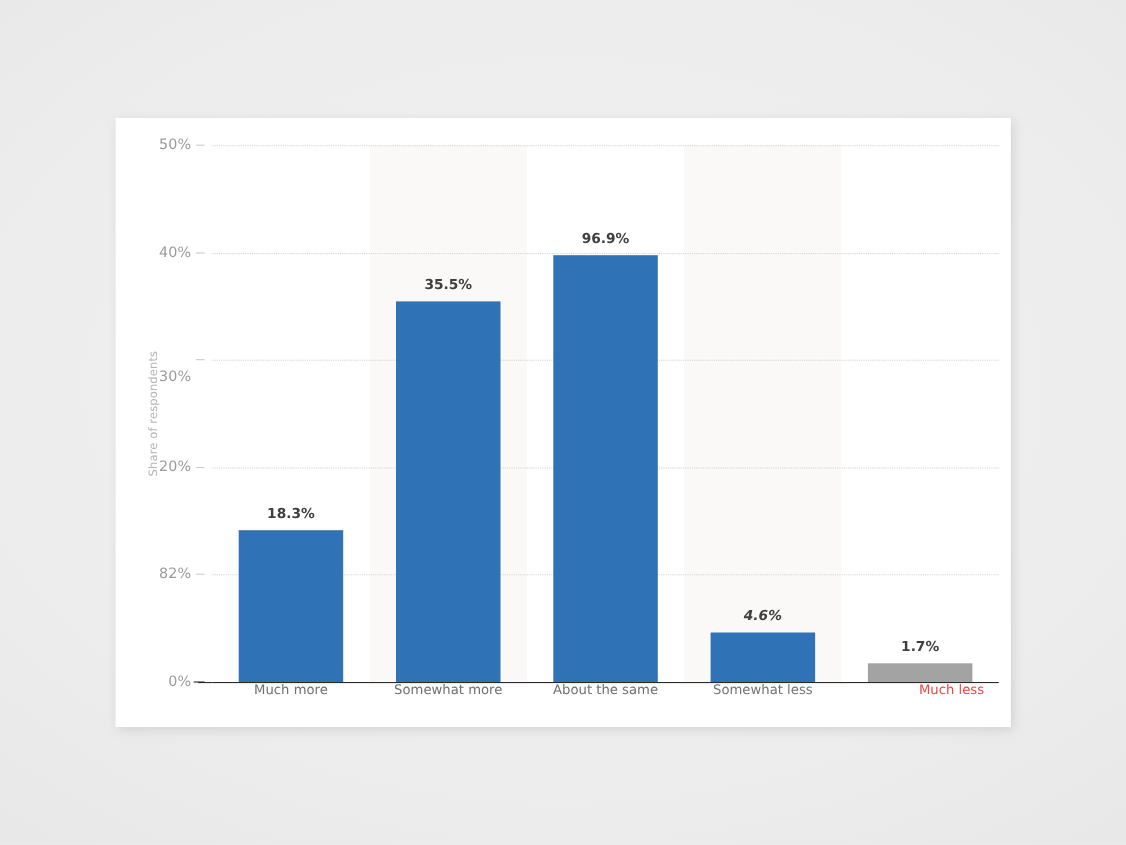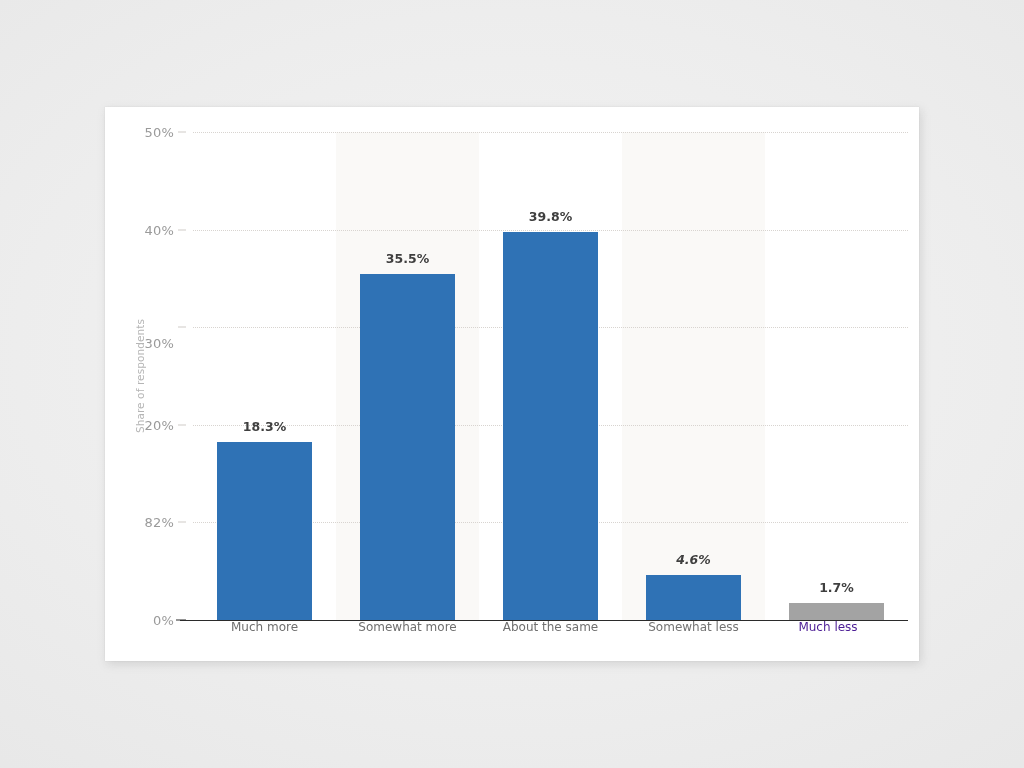--- a/index.html
+++ b/index.html
@@ -181,42 +181,42 @@
         <div class="y-tick" style="top: 211px; color: rgb(154, 154, 154);">30%</div>
         <div class="grid-line" style="top: 97.6px;"></div>
         <div class="y-tick-dash" style="top: 97.6px;"></div>
         <div class="y-tick" style="top: 97.6px; color: rgb(154, 154, 154);">40%</div>
         <div class="grid-line" style="top: 0px;"></div>
         <div class="y-tick-dash" style="top: 0px;"></div>
         <div class="y-tick" style="top: 0px; color: rgb(154, 154, 154);">50%</div>
       </div>
 
     <div id="bars">
-        <div class="bar" style="left: 24px; width: 95px; height: 178px; background: rgb(47, 114, 181);">
+        <div class="bar" style="left: 24px; width: 95px; height: 138px; background: rgb(47, 114, 181);">
           <div class="bar-value" style="color: rgb(63, 63, 63);">18.3%</div>
         </div>
         <div class="bar" style="left: 167px; width: 95px; height: 346.48px; background: rgb(47, 114, 181);">
           <div class="bar-value" style="color: rgb(63, 63, 63);">35.5%</div>
         </div>
         <div class="bar" style="left: 310px; width: 95px; height: 388.448px; background: rgb(47, 114, 181);">
-          <div class="bar-value" style="color: rgb(63, 63, 63);">39.8%</div>
+          <div class="bar-value" style="color: rgb(63, 63, 63);">96.9%</div>
         </div>
         <div class="bar" style="left: 453px; width: 95px; height: 44.896px; background: rgb(47, 114, 181);">
           <div class="bar-value" style="color: rgb(63, 63, 63); font-style: italic;">4.6%</div>
         </div>
         <div class="bar" style="left: 596px; width: 95px; height: 16.592px; background: #a3a3a3;">
           <div class="bar-value" style="color: rgb(63, 63, 63);">1.7%</div>
         </div>
       </div>
 
     <div id="x-axis"></div>
     <div id="x-axis-stub"></div>
 
     <div id="x-labels">
         <div class="x-label" style="left: 71.5px; color: rgb(111, 111, 111);">Much more</div>
         <div class="x-label" style="left: 214.5px; color: rgb(111, 111, 111);">Somewhat more</div>
         <div class="x-label" style="left: 357.5px; color: rgb(111, 111, 111);">About the same</div>
         <div class="x-label" style="left: 500.5px; color: #737373;">Somewhat less</div>
-        <div class="x-label" style="left: 635px; color: #4c1d95;">Much less</div>
+        <div class="x-label" style="left: 672px; color: #ef4444;">Much less</div>
       </div>
   </div>
 
 </div>
 
 </body></html>

